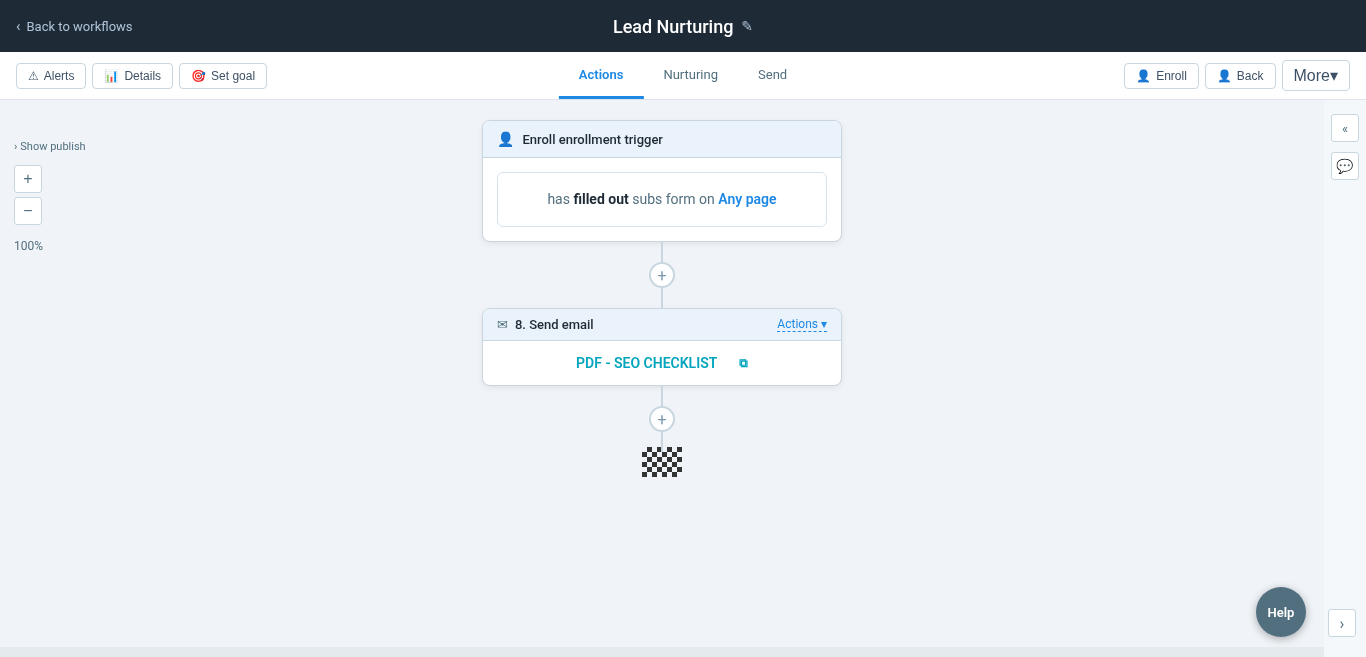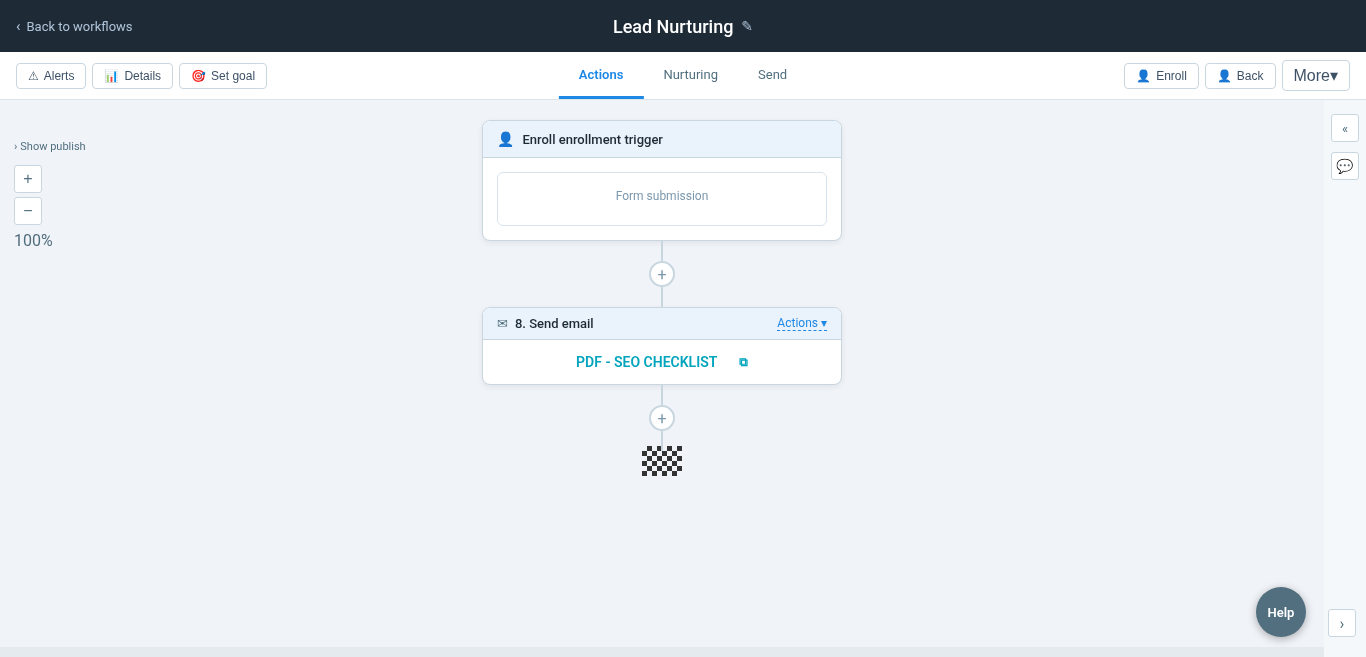--- a/index.html
+++ b/index.html
@@ -93,21 +93,21 @@
       height: calc(657px - 52px - 48px);
       position: relative;
       overflow: hidden;
     }
     .zoom-btn {
       width: 28px; height: 28px;
       border: 1px solid #c8d6e0; background: #fff;
       border-radius: 3px; display: flex; align-items: center; justify-content: center;
       font-size: 16px; cursor: pointer; color: #516f7f;
     }
-    .zoom-label { font-size: 16px; color: #516f7f; margin-top: 2px; }
+    .zoom-label { font-size: 12px; color: #516f7f; margin-top: 10px; }
 
     
     .canvas {
       flex: 1;
       background: #f0f3f7;
       position: relative;
       overflow: hidden;
     }
 
     
@@ -332,21 +332,23 @@
 
     <div class="nodes-container">
 
       <div class="trigger-card">
         <div class="trigger-header">
           <span class="person-icon">👤</span>
           <span>Enroll enrollment trigger</span>
         </div>
         <div class="trigger-body">
           <div class="form-submission-box">
-            <div class="form-submission-label">Form submission</div>
+            <div class="form-submission-text">
+              <span>has </span><span class="highlight-bold">filled out</span><span> subs form on </span><span class="highlight-blue">Any page</span>
+            </div>
           </div>
         </div>
       </div>
 
       <div style="display:flex;flex-direction:column;align-items:center;position:relative;height:66px;width:100%;">
         <div style="width:2px;background:#c8d6e0;height:100%;"></div>
         <div class="add-btn" style="position:absolute;top:50%;transform:translateY(-50%);">
           <span>+</span>
         </div>
       </div>

